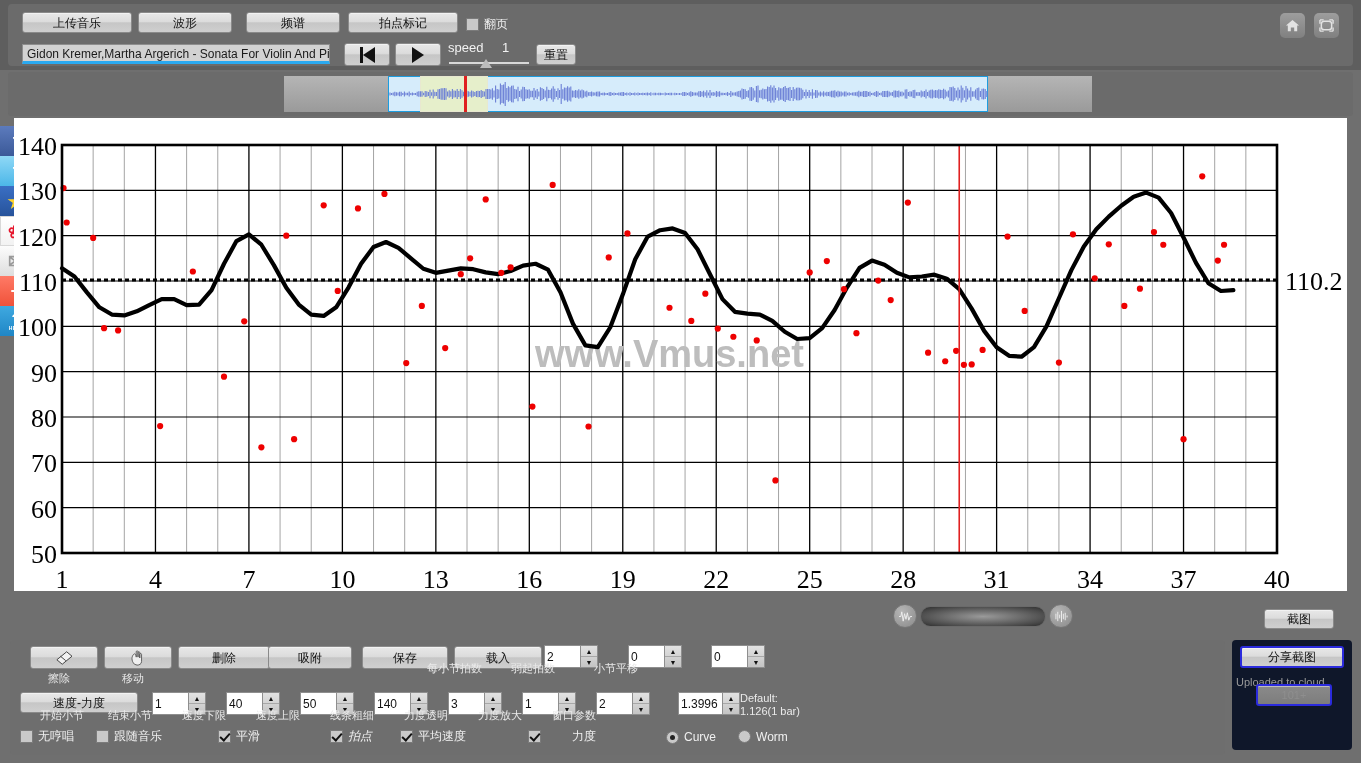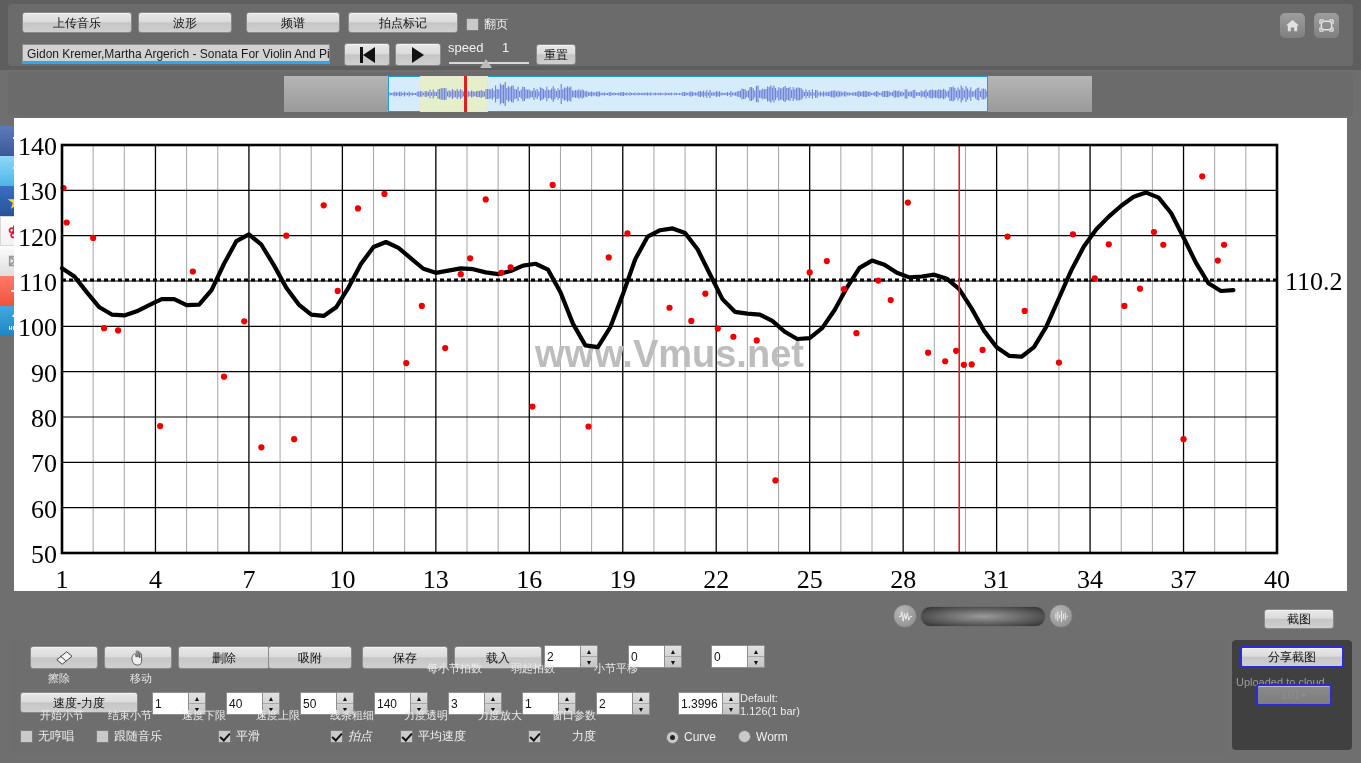--- a/index.html
+++ b/index.html
@@ -234,21 +234,21 @@
   #btn-erase { left: 20px; width: 68px; }
   #btn-move  { left: 94px; width: 68px; }
   #btn-del   { left: 168px; width: 92px; text-align: center; }
   #btn-snap  { left: 258px; width: 84px; }
   #btn-save  { left: 352px; width: 86px; }
   #btn-load  { left: 444px; width: 88px; }
   .tool-cap {
     position: absolute; top: 31px; font-size: 11px; color: #eaeaea;
   }
   #cap-erase { left: 38px; }
-  #cap-move  { left: 120px; }
+  #cap-move  { left: 112px; }
   #btn-tempo { position: absolute; left: 20px; top: 692px; width: 118px; height: 21px; }
 
   
   .spin { position: absolute; width: 54px; height: 23px; display: flex; }
   .spin input {
     width: 36px; height: 23px;
     border: 1px solid #8e8e8e; border-right: none;
     background: #fff; color: #111;
     font-size: 12px; font-family: "Liberation Sans", sans-serif;
     padding: 0 2px;
@@ -273,21 +273,21 @@
     position: absolute; left: 20px; top: 728px;
     display: flex; align-items: center;
     font-size: 12px; color: #f0f0f0;
   }
   #cbx-row .item { display: flex; align-items: center; gap: 5px; margin-right: 22px; }
 
   
   #share-col {
     position: absolute; left: 1232px; top: 640px;
     width: 120px; height: 110px;
-    background: #404040; border-radius: 4px;
+    background: #0f172a; border-radius: 4px;
   }
   #btn-share {
     position: absolute; left: 8px; top: 6px; width: 104px; height: 22px;
     border: 2px solid #2b2bdd;
   }
   #uploaded-note {
     position: absolute; left: 4px; top: 36px;
     font-size: 11px; color: #9a9a9a; white-space: nowrap;
   }
   #btn-cloud {

